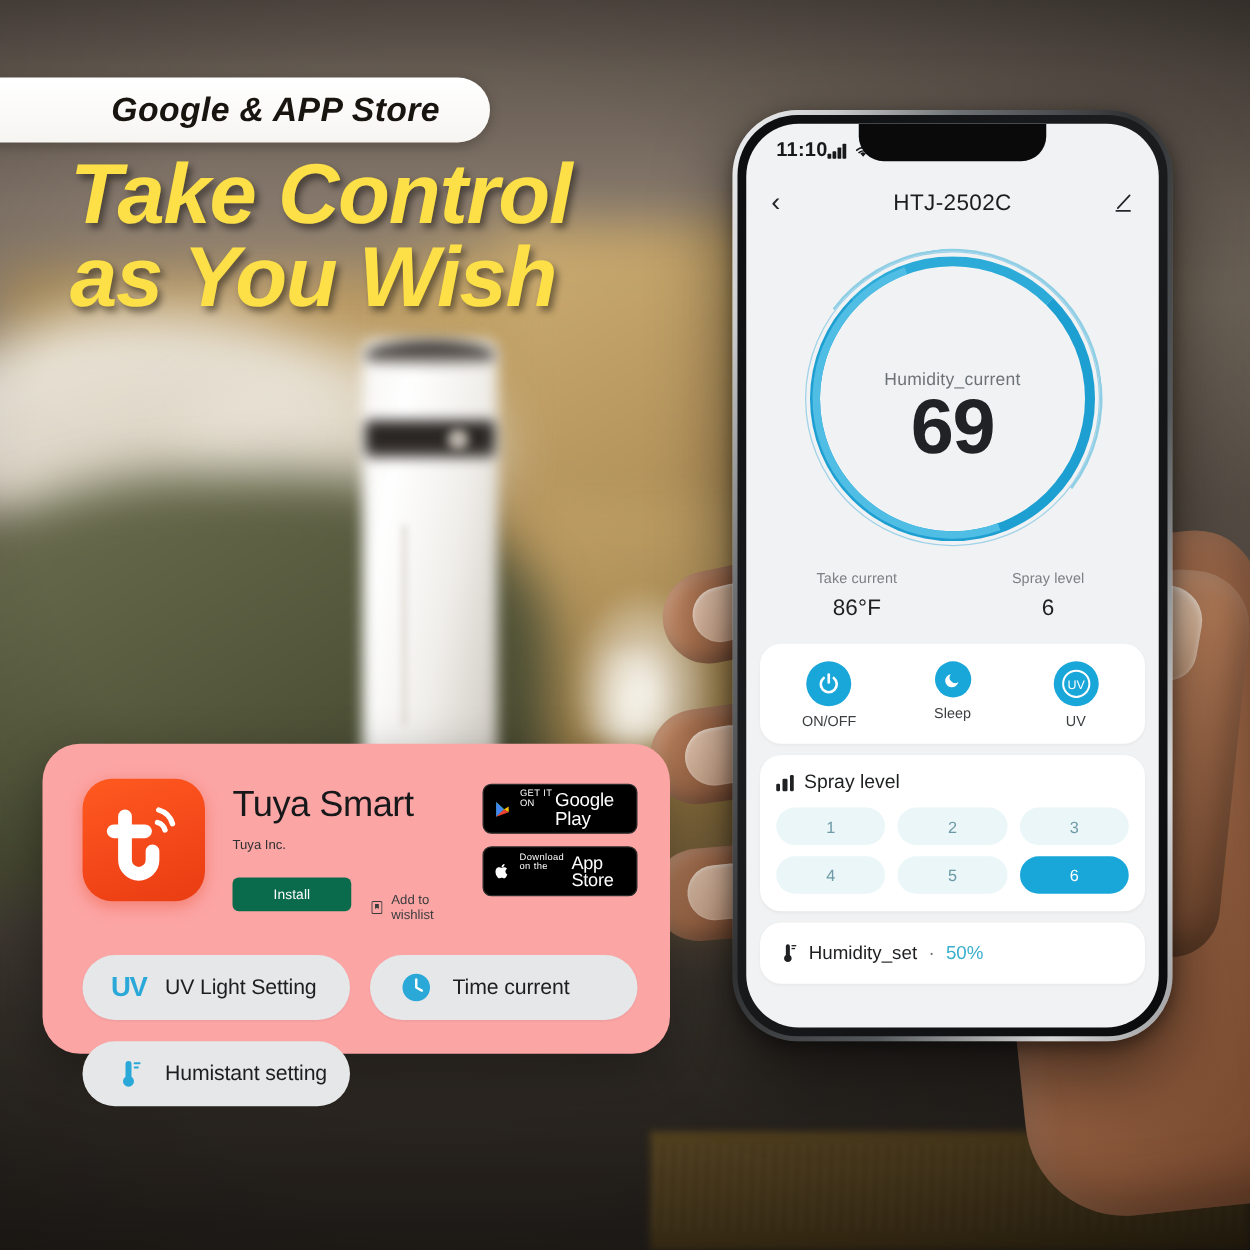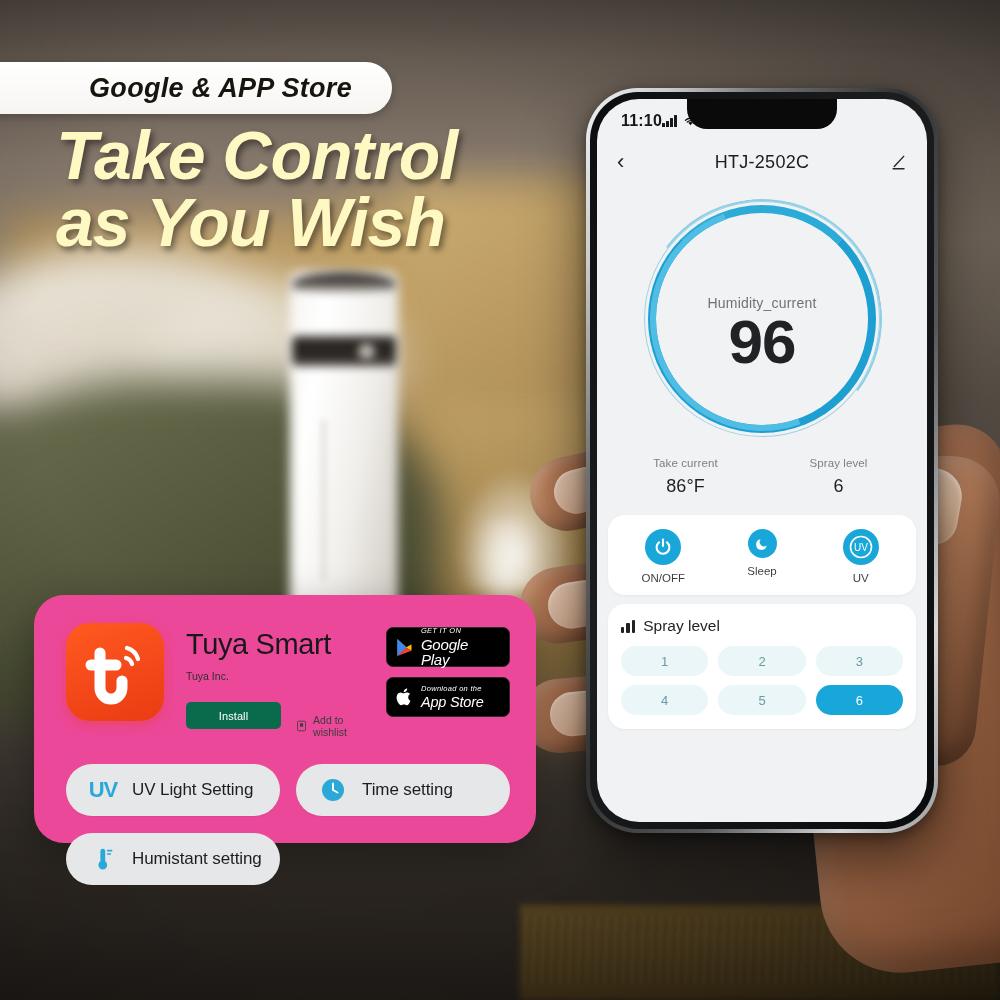--- a/index.html
+++ b/index.html
@@ -126,21 +126,21 @@
     padding-right:40px;
   }
   .badge-pill span {
     font-size:27px; font-weight:700; font-style:italic;
     color:#18140f; letter-spacing:.3px;
   }
 
   .headline {
     position:absolute; left:56px; top:122px;
     font-size:68px; line-height:.99; font-weight:700; font-style:italic;
-    color:#fef9c3; letter-spacing:-1px;
+    color:#fde047; letter-spacing:-1px;
     text-shadow:3px 4px 6px rgba(0,0,0,.45);
   }
   .headline .l2 { display:block; }
 
   
   #phone {
     position:absolute; left:586px; top:88px; width:352px; height:745px;
   }
   .phone-outer {
     position:absolute; inset:0;
@@ -316,21 +316,21 @@
   .f1 { left:530px; top:455px; width:92px; height:74px; border-radius:46px 22px 20px 46px; transform:rotate(-12deg); }
   .f2 { left:520px; top:566px; width:96px; height:76px; border-radius:48px 22px 20px 48px; transform:rotate(-8deg); }
   .f3 { left:522px; top:678px; width:92px; height:74px; border-radius:46px 20px 18px 46px; transform:rotate(-5deg); }
   .n1 { left:554px; top:469px; width:50px; height:44px; border-radius:24px 16px 14px 24px; transform:rotate(-14deg); }
   .n2 { left:548px; top:582px; width:52px; height:46px; border-radius:26px 16px 14px 26px; transform:rotate(-9deg); }
   .n3 { left:550px; top:692px; width:48px; height:44px; border-radius:24px 14px 14px 24px; transform:rotate(-6deg); }
 
   
   #promo {
     position:absolute; left:34px; top:595px; width:502px; height:248px;
-    background:#ec4899; border-radius:30px;
+    background:#fca5a5; border-radius:30px;
     box-shadow:0 14px 40px rgba(0,0,0,.35);
     padding:28px 26px 22px 32px;
   }
   .app-row { display:flex; align-items:flex-start; gap:22px; }
   .tuya-icon {
     width:98px; height:98px; border-radius:24px; flex:0 0 auto;
     background:linear-gradient(160deg,#ff5a1f 0%,#f4481a 55%,#e93d12 100%);
     position:relative;
     box-shadow:0 4px 12px rgba(233,61,18,.35);
   }
@@ -344,21 +344,21 @@
     color:#fff; font-size:11px; letter-spacing:.1px;
   }
   .wishlist { display:flex; align-items:center; gap:7px;margin-top:21px; }
   .wishlist-label { font-size:10.5px; color:#3a3c3e; }
   .app-badges { display:flex; flex-direction:column; gap:10px; flex:0 0 auto; padding-top:4px; }
   .store-badge {
     width:124px; height:40px; background:#000; border-radius:7px;
     display:flex; align-items:center; gap:8px; padding:0 9px;
     border:1px solid #2a2a2a;
   }
-  .store-text { display:flex; flex-direction:column; line-height:1;font-style:italic; }
+  .store-text { display:flex; line-height:1; }
   .store-top { font-size:7.5px; color:#fff; letter-spacing:.3px; }
   .store-bot { font-size:15px; color:#fff; letter-spacing:-.2px; margin-top:2px; }
   .store-bot.small { font-size:14.5px; }
 
   .feature-grid {
     display:grid; grid-template-columns:1fr 1fr; gap:17px 16px; margin-top:26px;
   }
   .feature-pill {
     height:52px; border-radius:26px; background:#e6e7e8;
     display:flex; align-items:center; gap:14px; padding-left:22px;
@@ -454,21 +454,21 @@
     </div>
 
     <div class="gauge-wrap">
       <div class="gauge">
         <div class="ring-thin"></div>
         <div class="ring-main"></div>
         <div class="ring-arc"></div>
         <div class="ring-arc2"></div>
         <div class="gauge-inner">
           <div class="gauge-label">Humidity_current</div>
-          <div class="gauge-value">96</div>
+          <div class="gauge-value">69</div>
         </div>
       </div>
     </div>
 
     <div class="stats">
       <div class="stat">
         <div class="stat-label">Take current</div>
         <div class="stat-value">86°F</div>
       </div>
       <div class="stat">
@@ -521,20 +521,30 @@
         <div class="spray-grid">
           <div class="spray-btn">1</div>
           <div class="spray-btn">2</div>
           <div class="spray-btn">3</div>
           <div class="spray-btn">4</div>
           <div class="spray-btn">5</div>
           <div class="spray-btn active">6</div>
         </div>
       </div>
 
+      <div class="card card-hum">
+        <svg width="16" height="19" viewBox="0 0 16 20">
+          <path d="M6.6 11.6 L6.6 4.2 a1.7 1.7 0 0 1 3.4 0 L10 11.6 a3.2 3.2 0 1 1 -3.4 0 Z" fill="#1f2123"></path>
+          <rect x="11.4" y="3.2" width="4" height="1.1" fill="#1f2123"></rect>
+          <rect x="11.4" y="5.6" width="3" height="1.1" fill="#1f2123"></rect>
+        </svg>
+        <span class="hum-text">Humidity_set</span>
+        <span class="hum-dot">·</span>
+        <span class="hum-pct">50%</span>
+      </div>
 
     </div>
   </div>
 </div>
 
 <div id="promo">
   <div class="app-row">
     <div class="tuya-icon">
       <svg width="98" height="98" viewBox="0 0 98 98">
         <path d="M34 30 L34 65 a11 11 0 0 0 11 11 a11 11 0 0 0 11 -11 L56 58" stroke="#fff" stroke-width="11" fill="none" stroke-linecap="round"></path>
@@ -590,21 +600,21 @@
         </span>
       <span class="feature-label">UV Light Setting</span>
     </div>
     <div class="feature-pill">
       <span class="fi">
         <svg width="26" height="26" viewBox="0 0 26 26">
           <circle cx="13" cy="13" r="11" fill="#2aa8d8"></circle>
           <path d="M13 6.5 L13 13 L17.5 15.5" stroke="#fff" stroke-width="1.9" fill="none" stroke-linecap="round" stroke-linejoin="round"></path>
         </svg>
       </span>
-      <span class="feature-label">Time setting</span>
+      <span class="feature-label">Time current</span>
     </div>
     <div class="feature-pill">
       <span class="fi">
         <svg width="22" height="26" viewBox="0 0 22 26">
           <path d="M8.4 15.3 L8.4 5.2 a2.4 2.4 0 0 1 4.8 0 L13.2 15.3 a4.4 4.4 0 1 1 -4.8 0 Z" fill="#2aa8d8"></path>
           <rect x="15" y="3.8" width="5.4" height="1.6" rx="0.6" fill="#2aa8d8"></rect>
           <rect x="15" y="7.2" width="4" height="1.6" rx="0.6" fill="#2aa8d8"></rect>
         </svg>
       </span>
       <span class="feature-label">Humistant setting</span>

